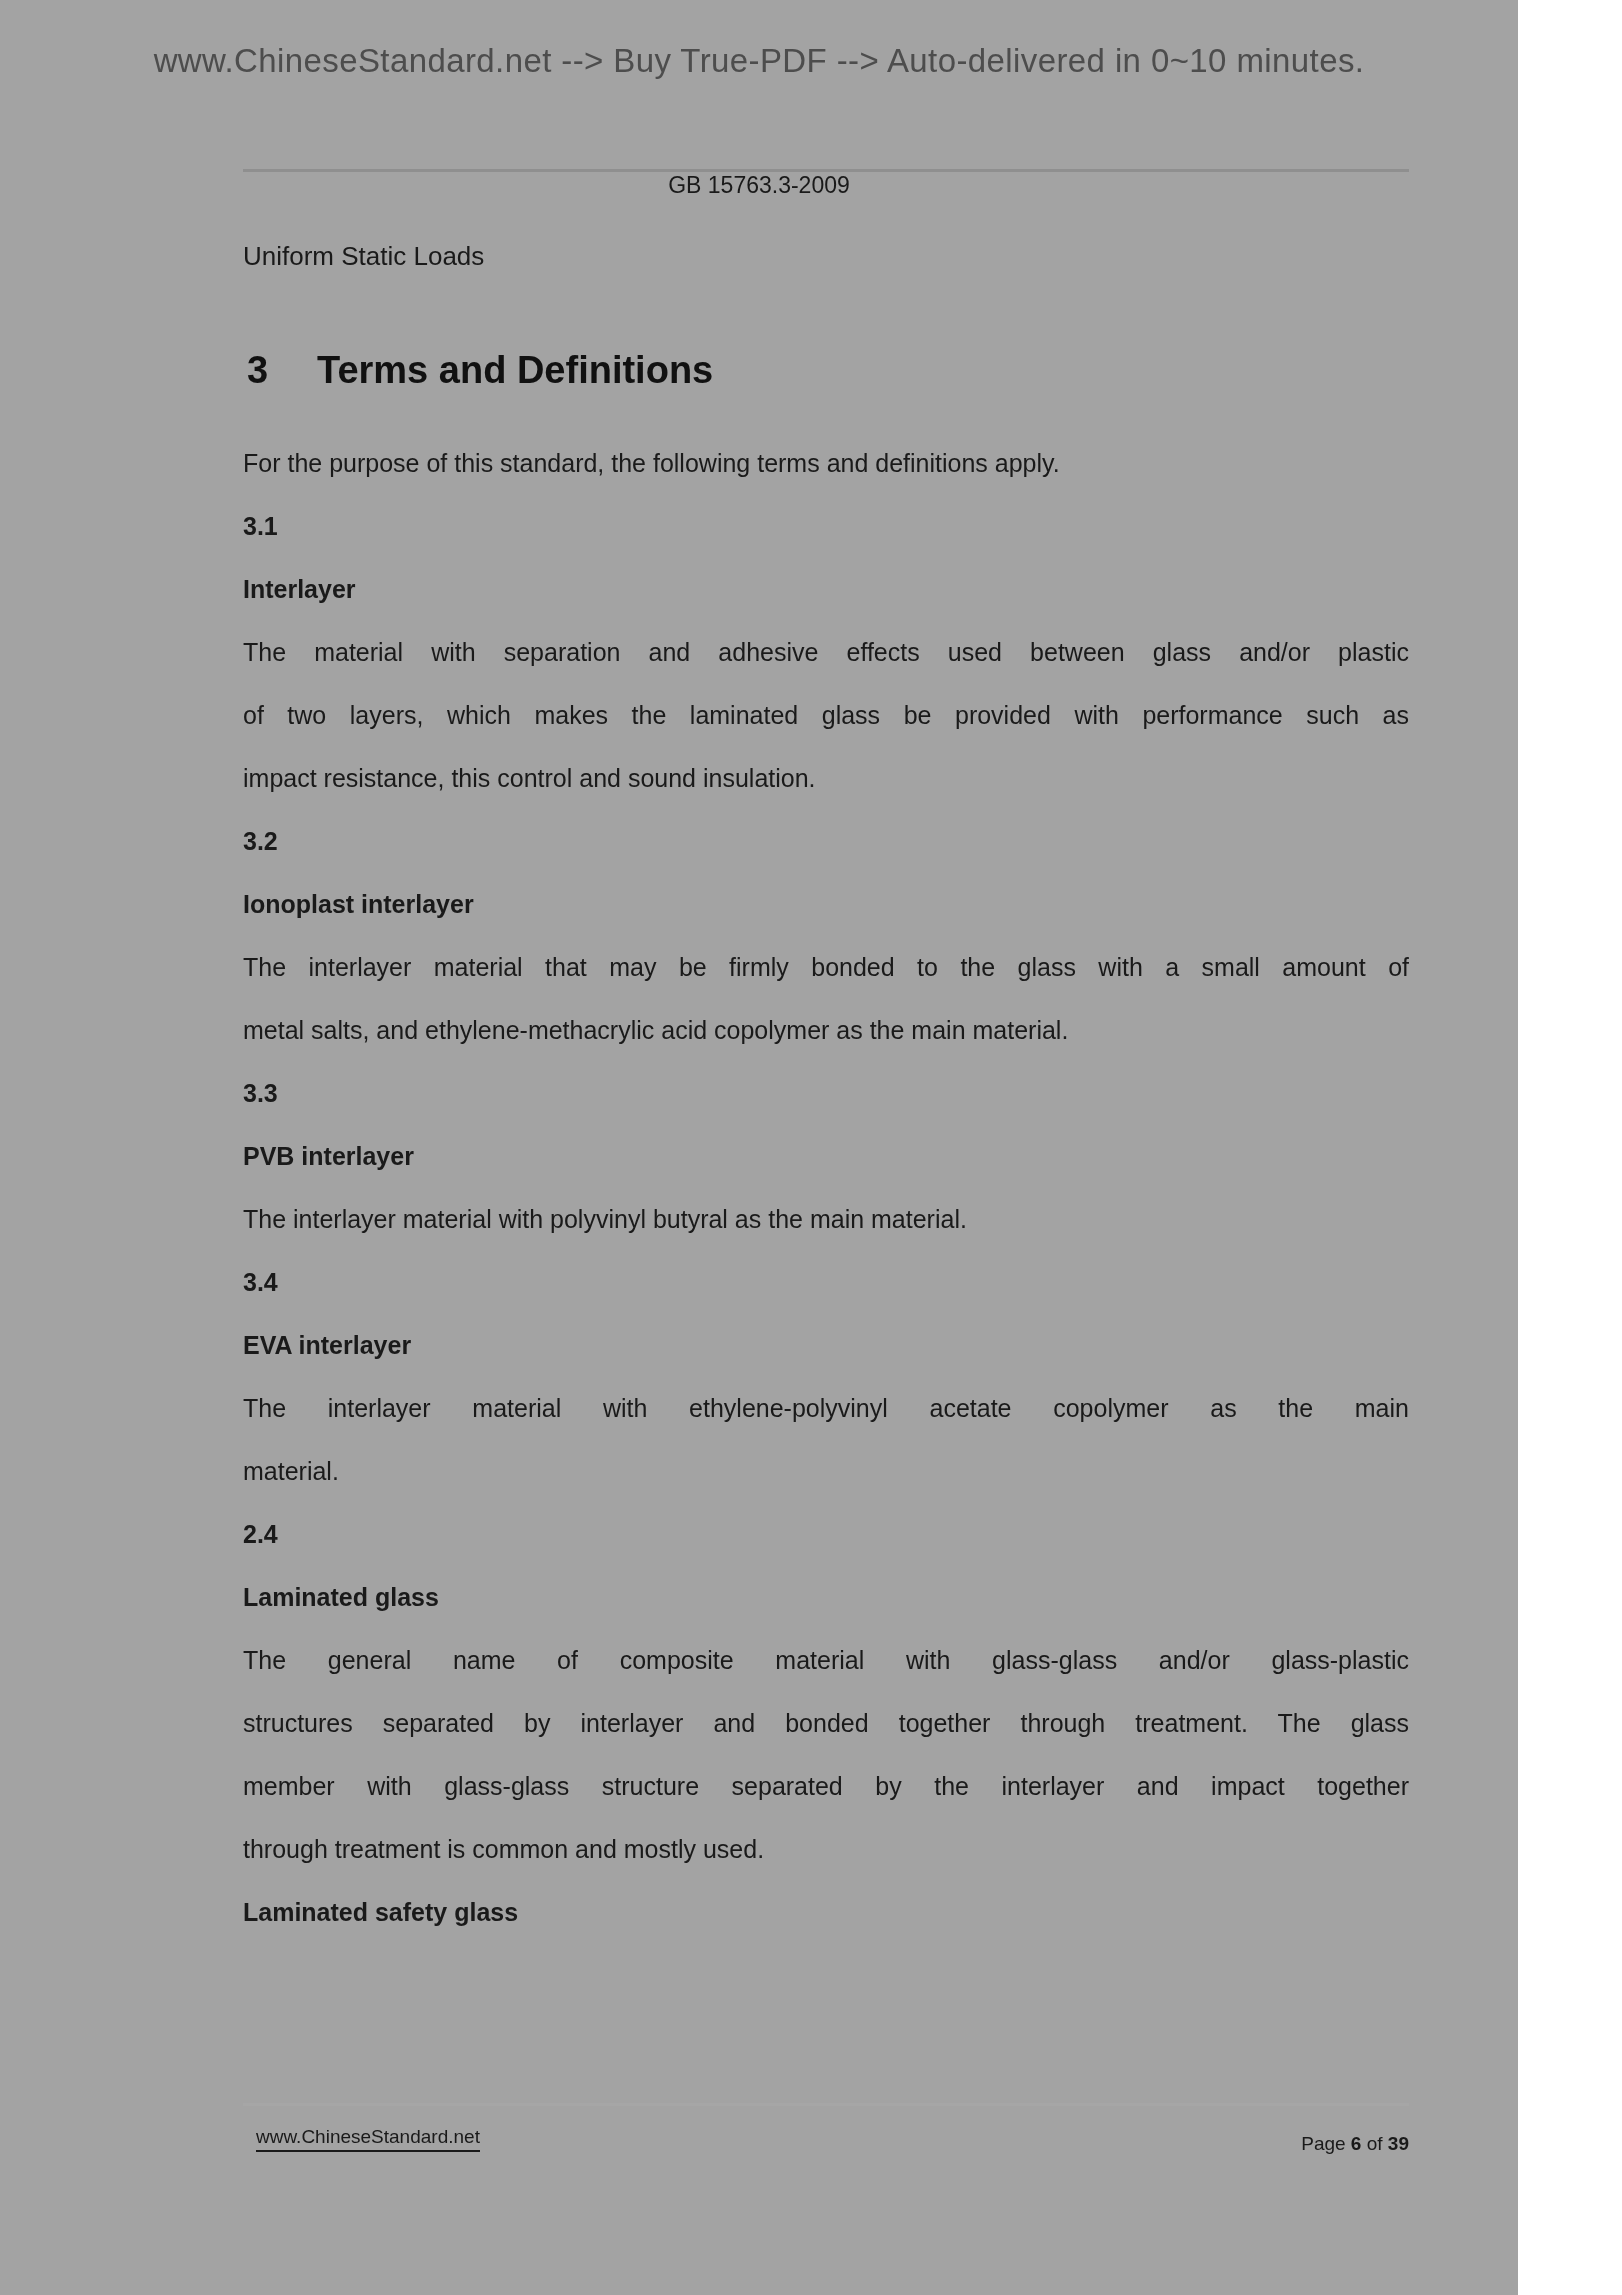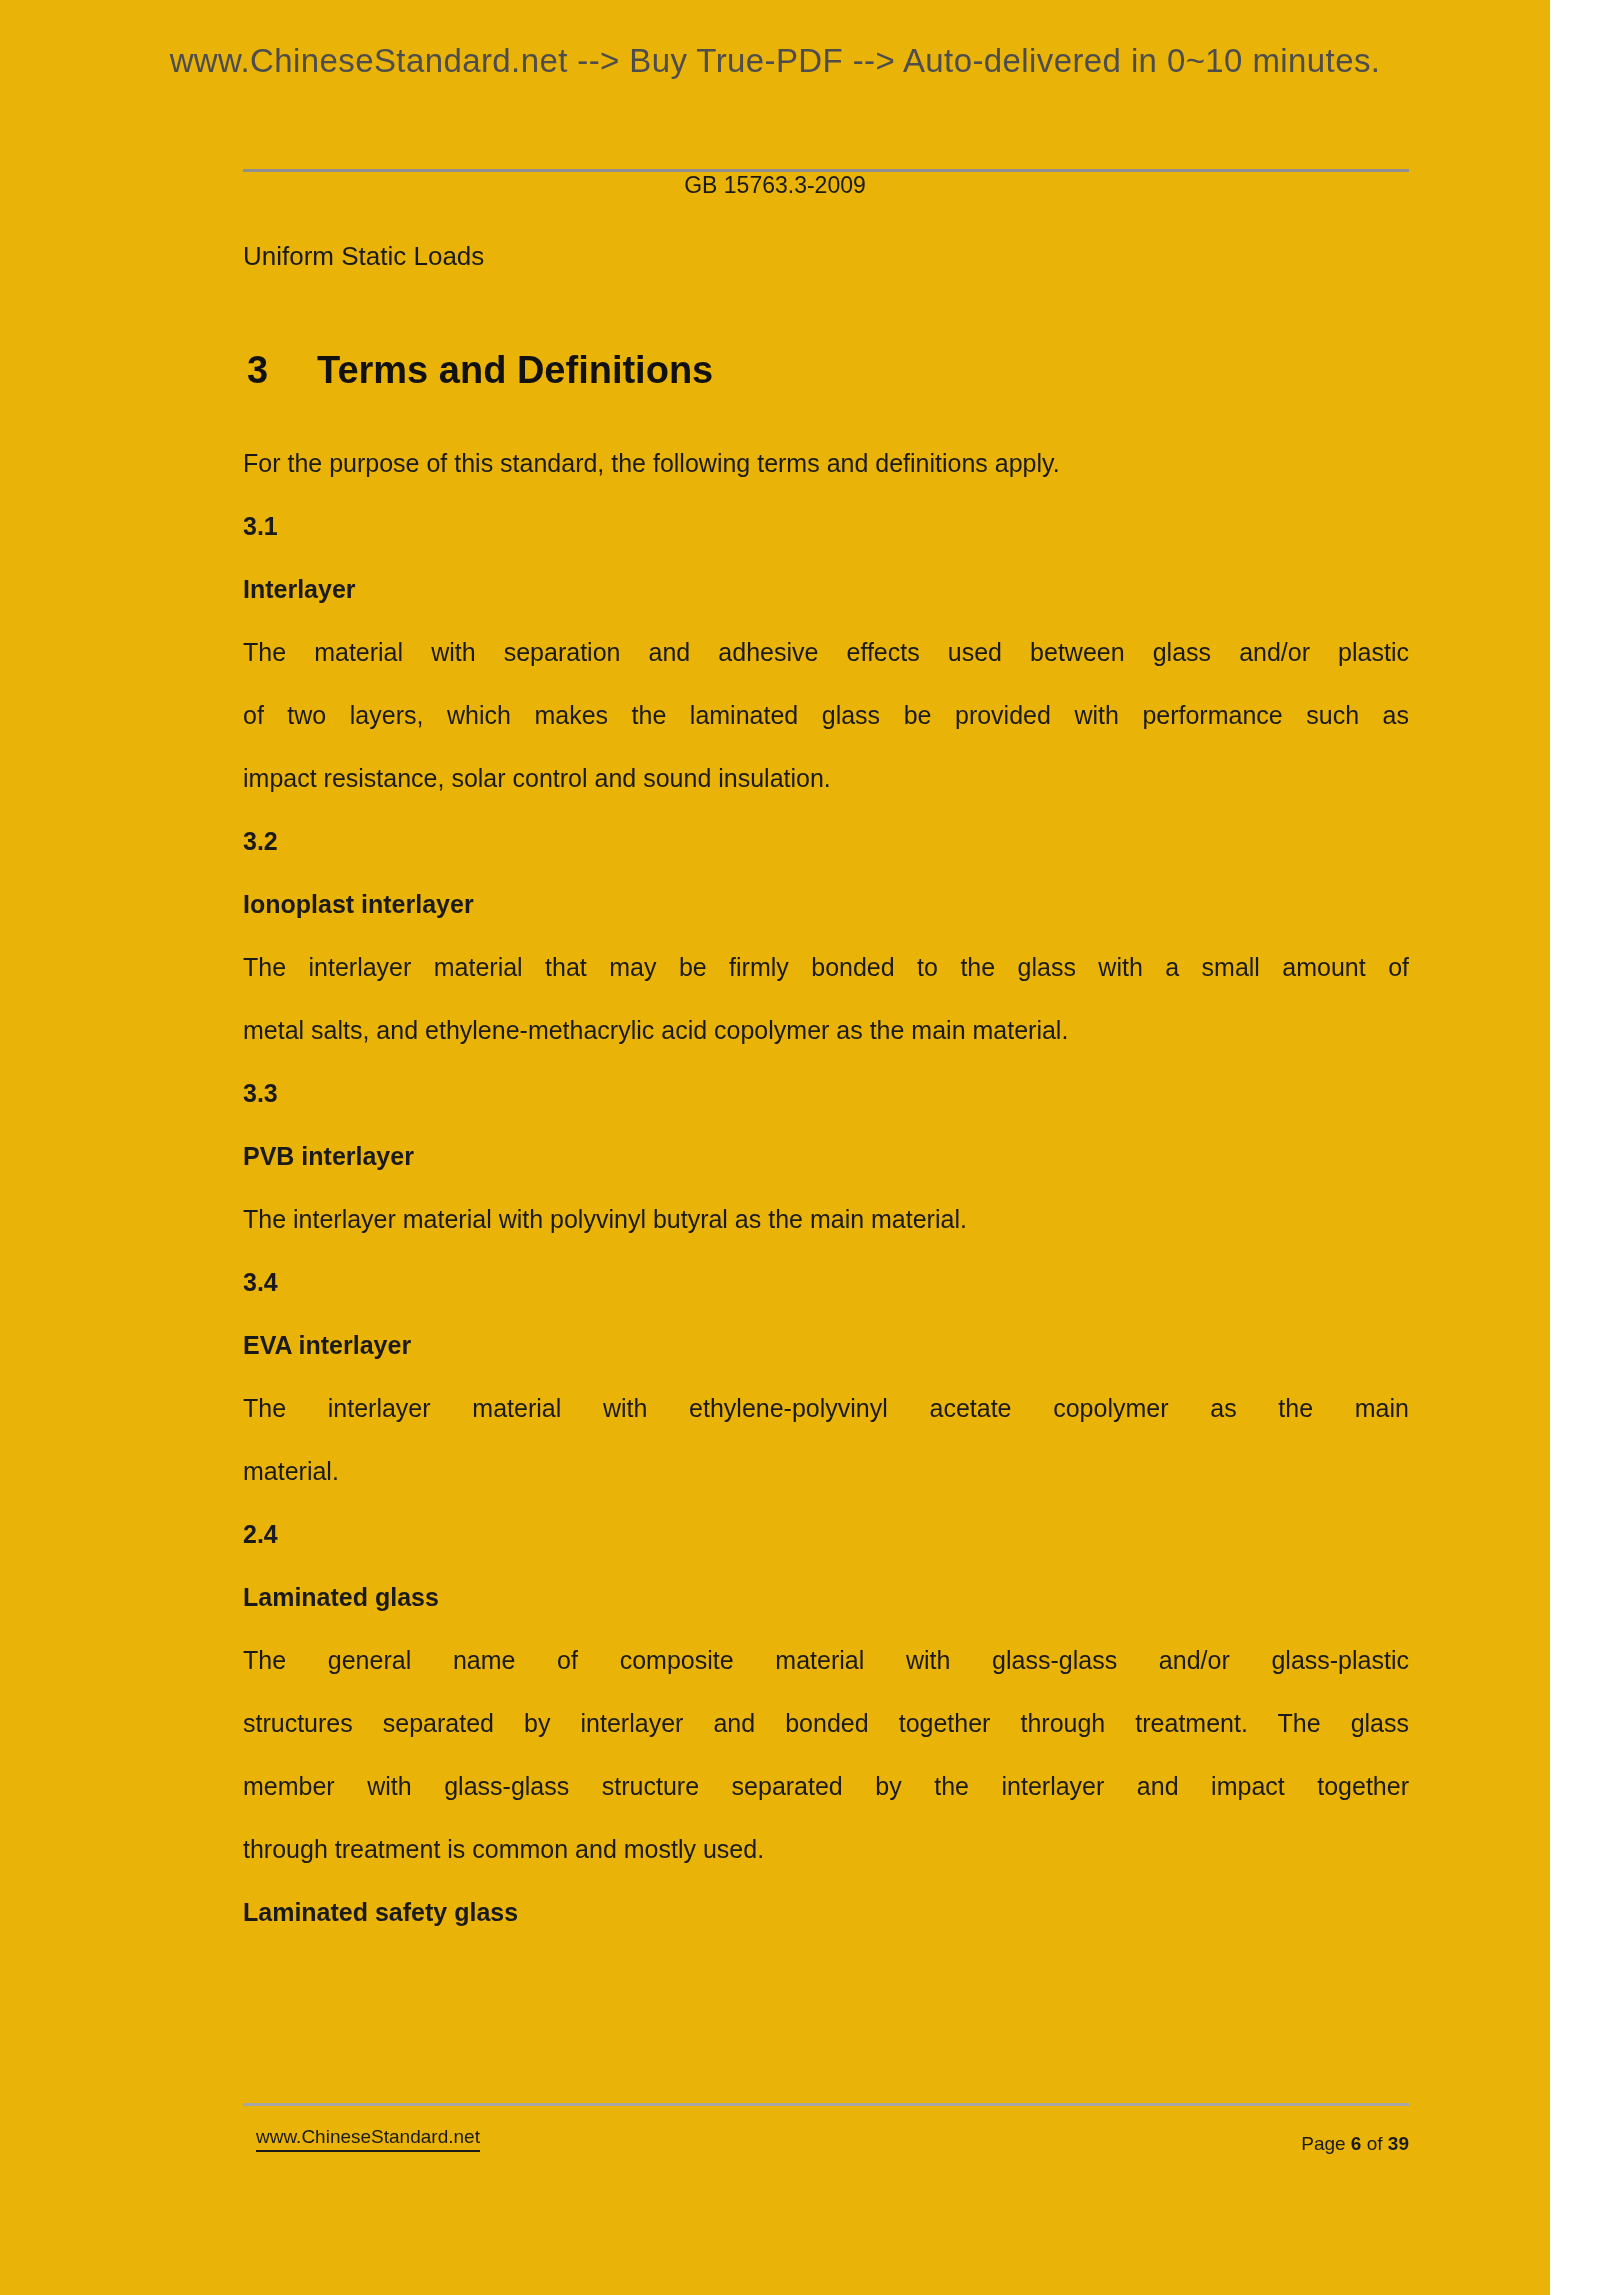--- a/index.html
+++ b/index.html
@@ -4,25 +4,24 @@
 <style>
   html, body {
     margin: 0;
     padding: 0;
     background: #ffffff;
   }
   .page {
     position: relative;
     width: 1518px;
     height: 2295px;
-    background: #eab308;
+    background: #a3a3a3;
     font-family: "Liberation Sans", sans-serif;
     color: #1a1a1a;
     overflow: hidden;
-    padding-left: 32px;
   }
   .promo {
     position: absolute;
     top: 42px;
     left: 0;
     width: 100%;
     text-align: center;
     font-size: 33px;
     line-height: 1.15;
     color: #4d4d4d;
@@ -124,21 +123,21 @@
 
   <h1 class="section-heading"><span class="section-num">3</span><span>Terms and Definitions</span></h1>
 
   <div class="content">
     <div class="line">For the purpose of this standard, the following terms and definitions apply.</div>
 
     <div class="line b">3.1</div>
     <div class="line b">Interlayer</div>
     <div class="line stretch">The material with separation and adhesive effects used between glass and/or plastic</div>
     <div class="line stretch">of two layers, which makes the laminated glass be provided with performance such as</div>
-    <div class="line">impact resistance, solar control and sound insulation.</div>
+    <div class="line">impact resistance, this control and sound insulation.</div>
 
     <div class="line b">3.2</div>
     <div class="line b">Ionoplast interlayer</div>
     <div class="line stretch">The interlayer material that may be firmly bonded to the glass with a small amount of</div>
     <div class="line">metal salts, and ethylene-methacrylic acid copolymer as the main material.</div>
 
     <div class="line b">3.3</div>
     <div class="line b">PVB interlayer</div>
     <div class="line">The interlayer material with polyvinyl butyral as the main material.</div>
 

